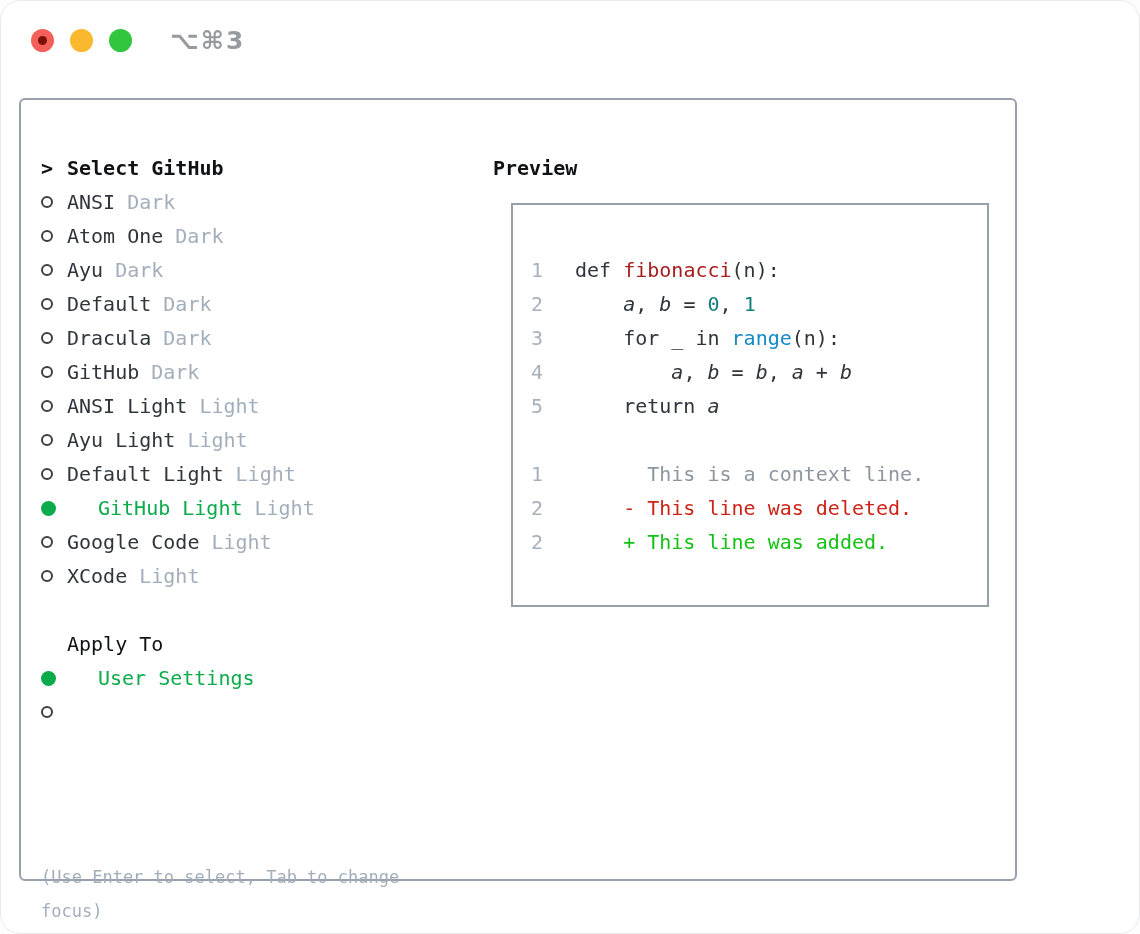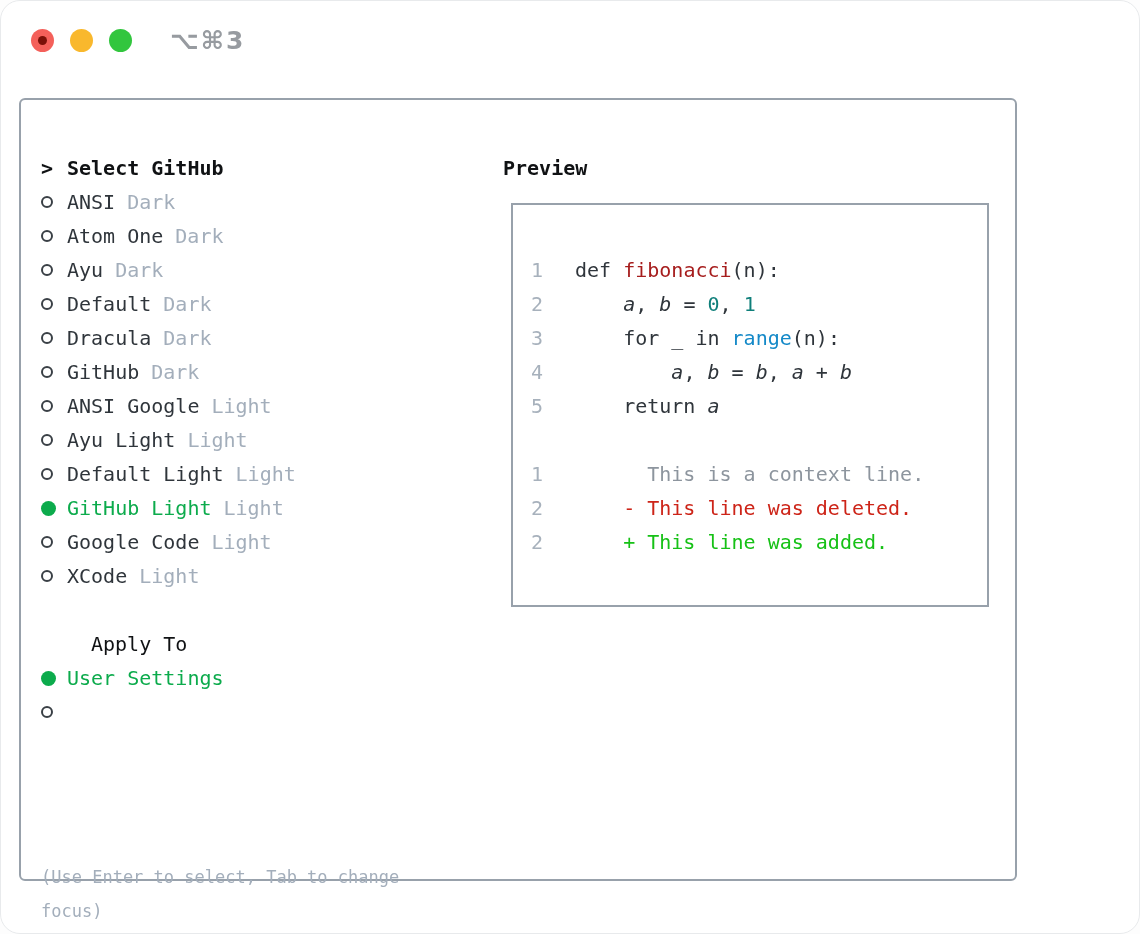--- a/index.html
+++ b/index.html
@@ -32,25 +32,25 @@
   }
   .rows{position:absolute;left:20px;top:51px;width:460px;}
   .row{height:34px;display:flex;align-items:center;font-size:20px;color:var(--ink);}
   .row.spacer{pointer-events:none;}
   .bullet-col{flex:0 0 26px;width:26px;display:flex;align-items:center;}
   .cursor{font-weight:bold;color:var(--head);}
   .hdr{font-weight:bold;color:var(--head);}
   .radio{width:12px;height:12px;border:2px solid #3a4046;border-radius:50%;background:transparent;}
   .radio.sel{width:15px;height:15px;border:none;background:var(--green);}
   .label{white-space:pre;}
-  .label.sel{color:var(--green);}
+  .label.sel{color:var(--green);margin-left:31px;}
   .badge{color:var(--muted);margin-left:12px;white-space:pre;}
   .hint{position:absolute;left:20px;top:760px;width:410px;font-size:17px;line-height:34px;color:var(--hint);}
   
-  .preview-header{position:absolute;left:482px;top:51px;height:34px;display:flex;align-items:center;font-size:20px;font-weight:bold;color:var(--head);}
+  .preview-header{position:absolute;left:472px;top:51px;height:34px;display:flex;align-items:center;font-size:20px;font-weight:bold;color:var(--head);}
   .preview-box{
     position:absolute;left:490px;top:103px;width:478px;height:404px;
     border:2px solid var(--border);background:#fff;
   }
   .codelines{position:absolute;left:18px;top:48px;right:8px;}
   .codeline{height:34px;display:flex;align-items:center;font-size:20px;}
   .codeline.gap{margin-top:34px;}
   .lnum{flex:0 0 32px;width:32px;color:var(--lnum);}
   .codetext{font:inherit;white-space:pre;color:var(--ink);margin-left:12px;}
   .tok-plain{color:var(--ink);}
@@ -123,21 +123,21 @@
             <span class="bullet-col">
               <span class="radio"></span>
             </span>
             <span class="label">GitHub</span>
             <span class="badge">Dark</span>
           </div>
           <div class="row">
             <span class="bullet-col">
               <span class="radio"></span>
             </span>
-            <span class="label">ANSI Google</span>
+            <span class="label">ANSI Light</span>
             <span class="badge">Light</span>
           </div>
           <div class="row">
             <span class="bullet-col">
               <span class="radio"></span>
             </span>
             <span class="label">Ayu Light</span>
             <span class="badge">Light</span>
           </div>
           <div class="row">
@@ -165,21 +165,21 @@
             <span class="bullet-col">
               <span class="radio"></span>
             </span>
             <span class="label">XCode</span>
             <span class="badge">Light</span>
           </div>
         </div>
       <div class="row spacer"></div>
       <div class="row">
         <span class="bullet-col"></span>
-        <span class="hdr" style="font-weight:normal;color:var(--head);margin-left:24px;">Apply To</span>
+        <span class="hdr" style="font-weight:normal;color:var(--head);">Apply To</span>
       </div>
       <div id="apply-list">
           <div class="row">
             <span class="bullet-col">
               <span class="radio sel"></span>
             </span>
             <span class="label sel">User Settings</span>
           </div>
           <div class="row">
             <span class="bullet-col">

